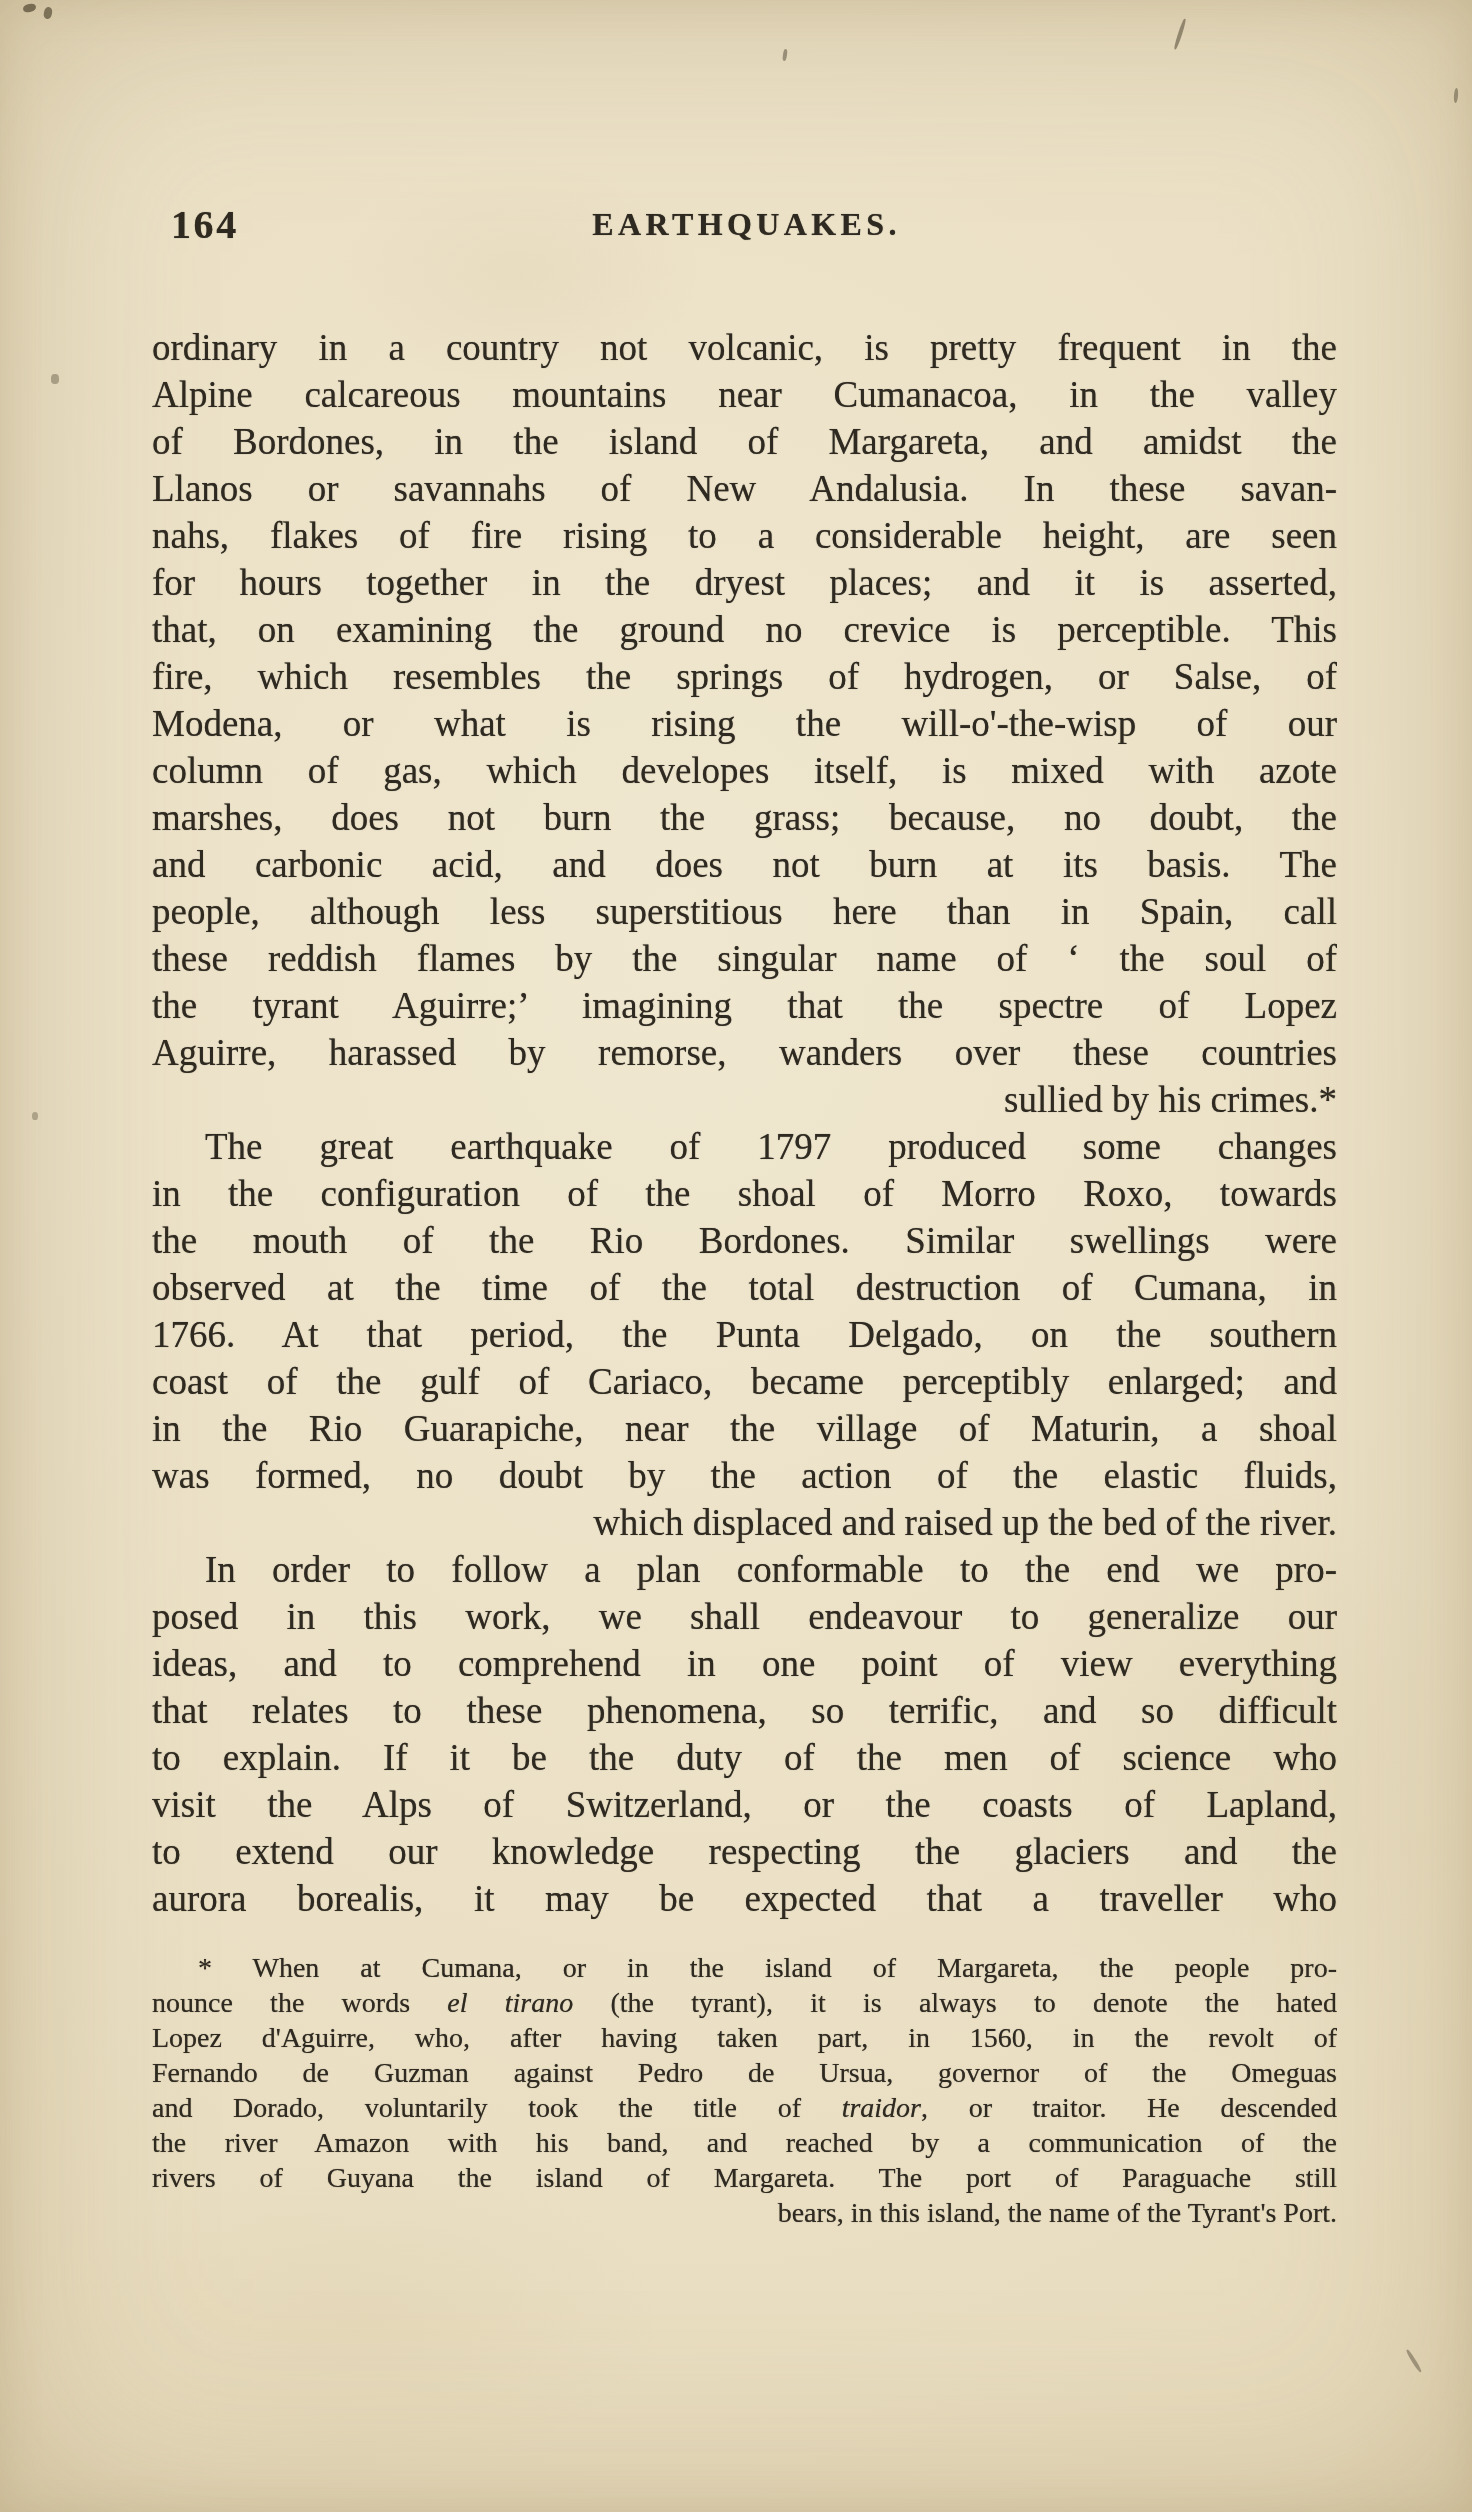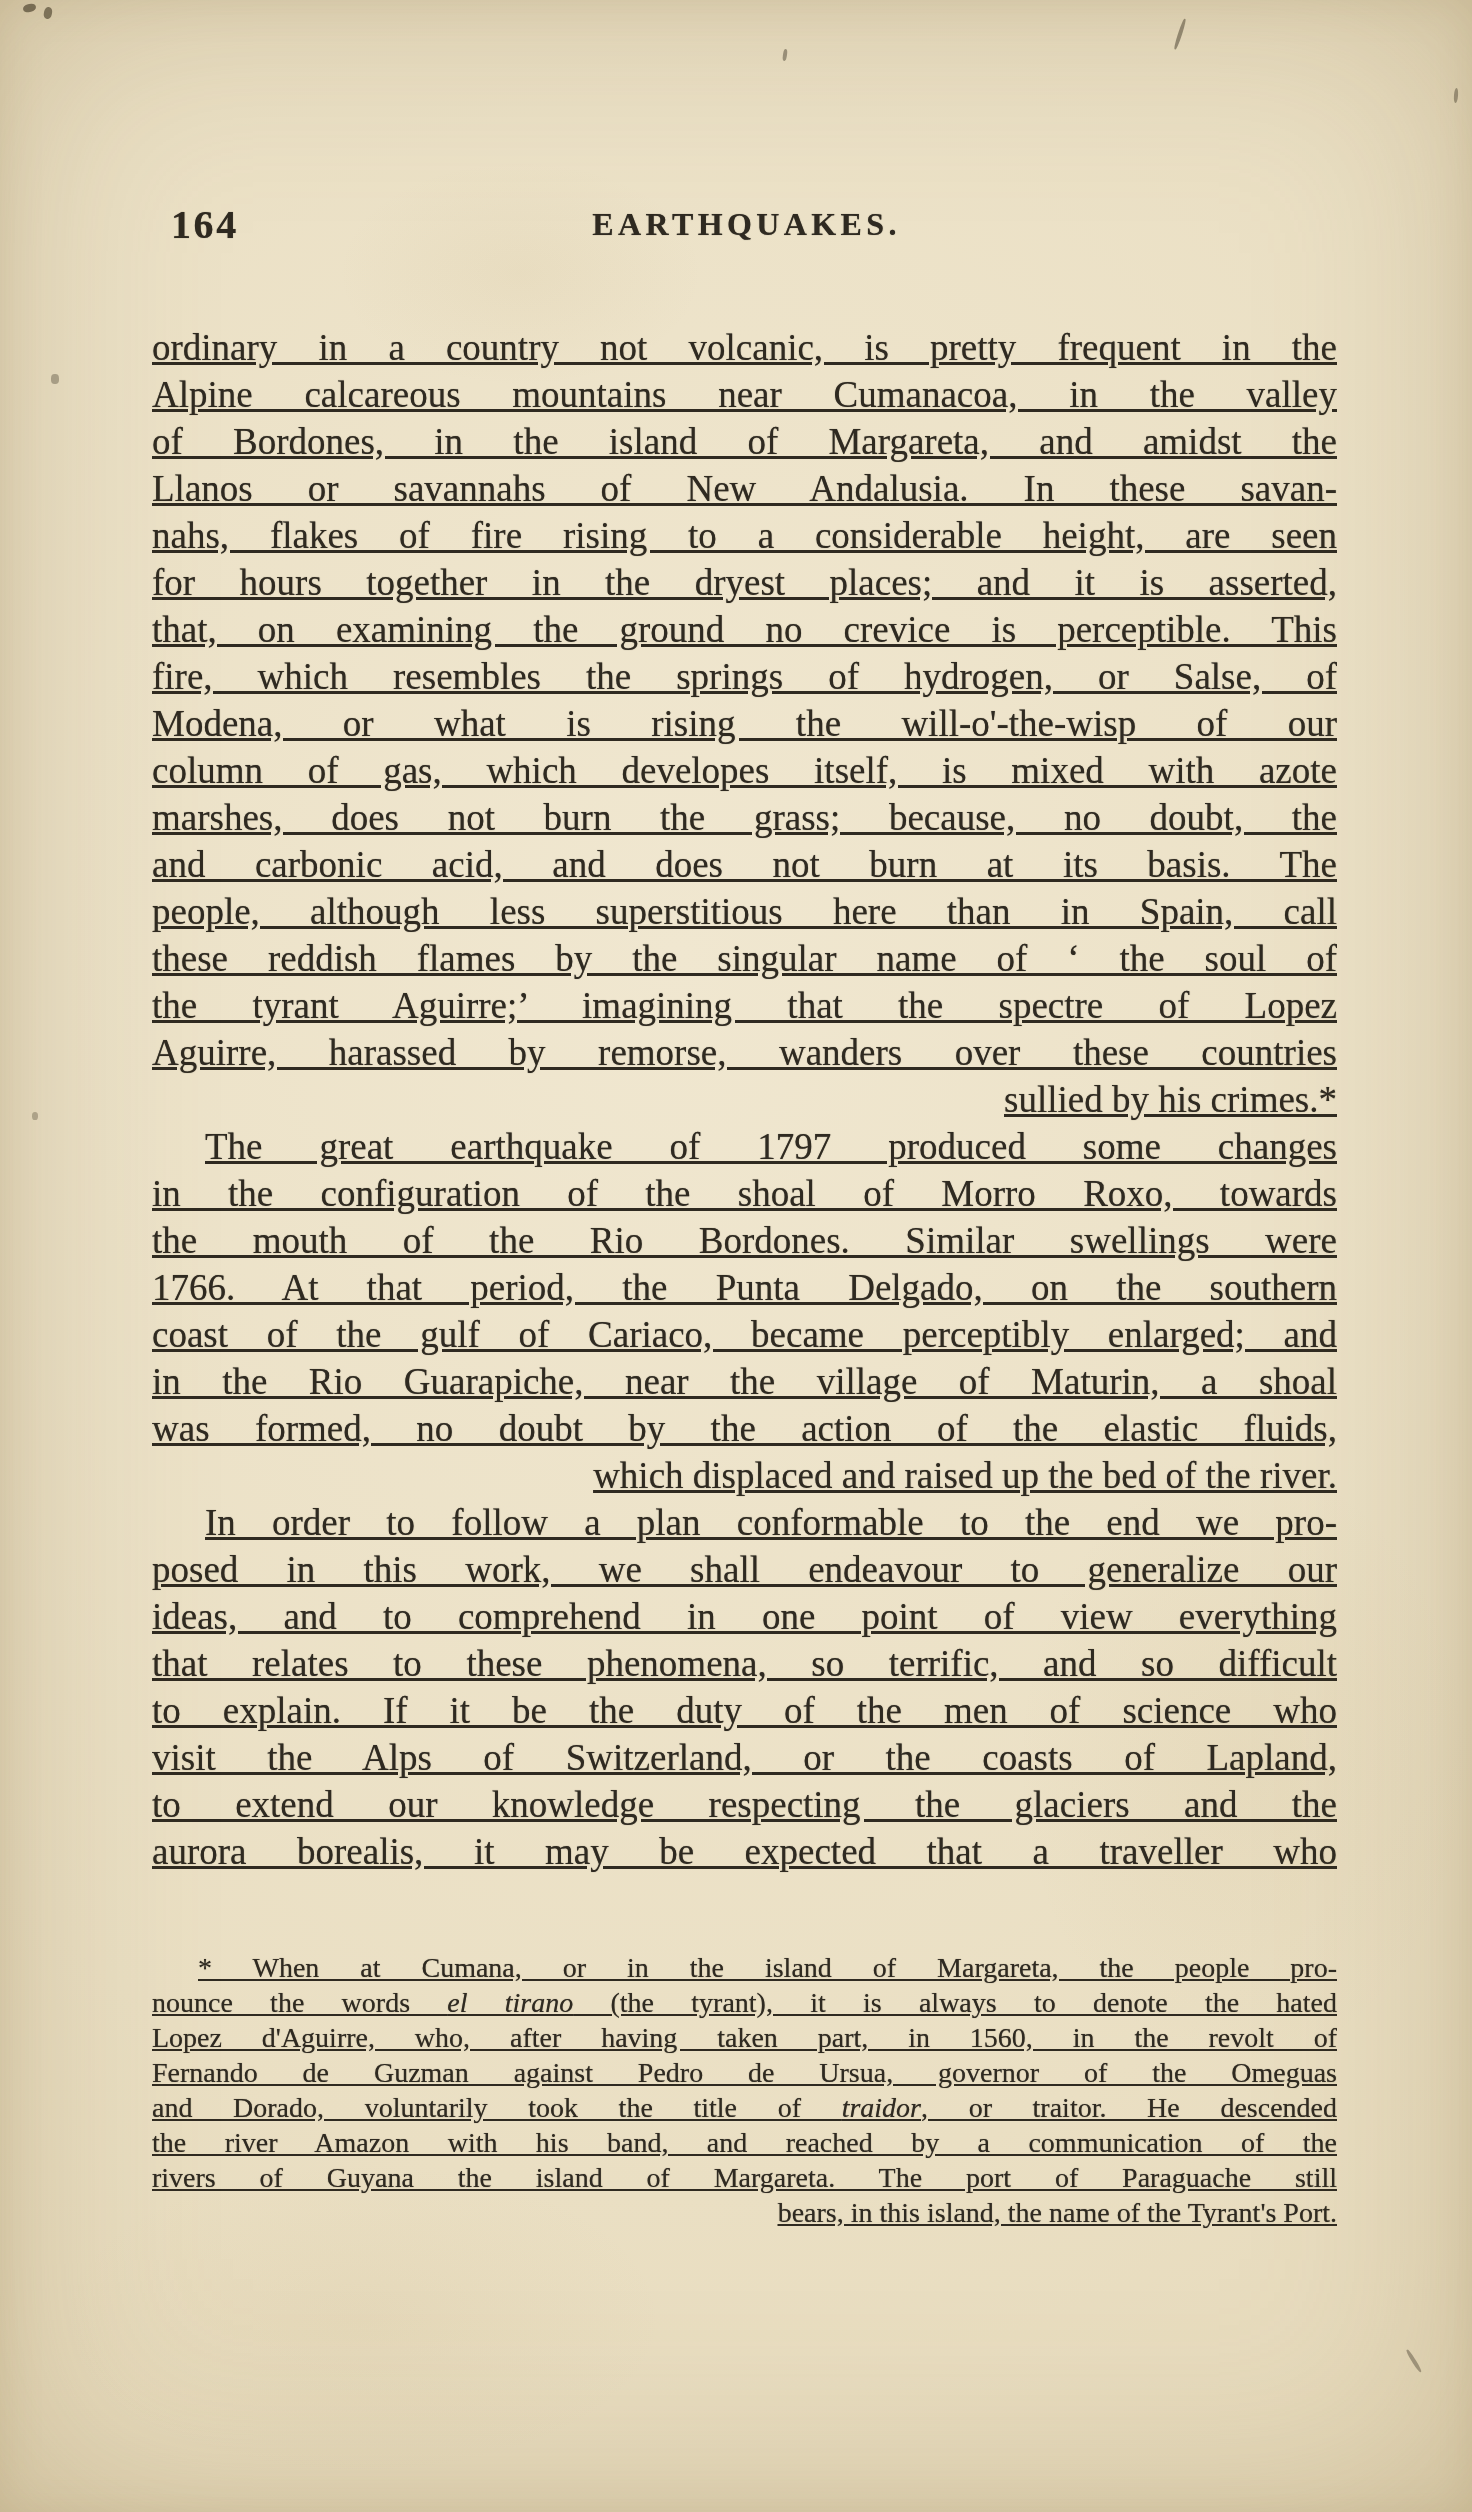--- a/index.html
+++ b/index.html
@@ -64,21 +64,20 @@
   .footnote {
     position: absolute;
     left: 152px; top: 1950px;
     width: 1185px;
     font-size: 28px;
     line-height: 35px;
     z-index: 2;
   }
   .text-block, .footnote, .header {
     text-shadow: 0 0 0.9px rgba(46, 42, 34, 0.65);
-    text-decoration: underline;
   }
   .line {
     height: 47px;
     overflow: hidden;
     text-align: justify;
   }
   .footnote .line { height: 35px; }
   .line::after { content: ""; display: inline-block; width: 100%; height: 0; }
   .line.short { text-align: right; }
   .line.short::after { content: none; }
@@ -126,20 +125,21 @@
         <div class="line">people, although less superstitious here than in Spain, call</div>
         <div class="line">these reddish flames by the singular name of ‘ the soul of</div>
         <div class="line">the tyrant Aguirre;’ imagining that the spectre of Lopez</div>
         <div class="line">Aguirre, harassed by remorse, wanders over these countries</div>
         <div class="line short"><span>sullied by his crimes.*</span></div>
       </div>
       <div class="para indent">
         <div class="line">The great earthquake of 1797 produced some changes</div>
         <div class="line">in the configuration of the shoal of Morro Roxo, towards</div>
         <div class="line">the mouth of the Rio Bordones. Similar swellings were</div>
+        <div class="line">observed at the time of the total destruction of Cumana, in</div>
         <div class="line">1766. At that period, the Punta Delgado, on the southern</div>
         <div class="line">coast of the gulf of Cariaco, became perceptibly enlarged; and</div>
         <div class="line">in the Rio Guarapiche, near the village of Maturin, a shoal</div>
         <div class="line">was formed, no doubt by the action of the elastic fluids,</div>
         <div class="line short"><span>which displaced and raised up the bed of the river.</span></div>
       </div>
       <div class="para indent">
         <div class="line">In order to follow a plan conformable to the end we pro-</div>
         <div class="line">posed in this work, we shall endeavour to generalize our</div>
         <div class="line">ideas, and to comprehend in one point of view everything</div>

